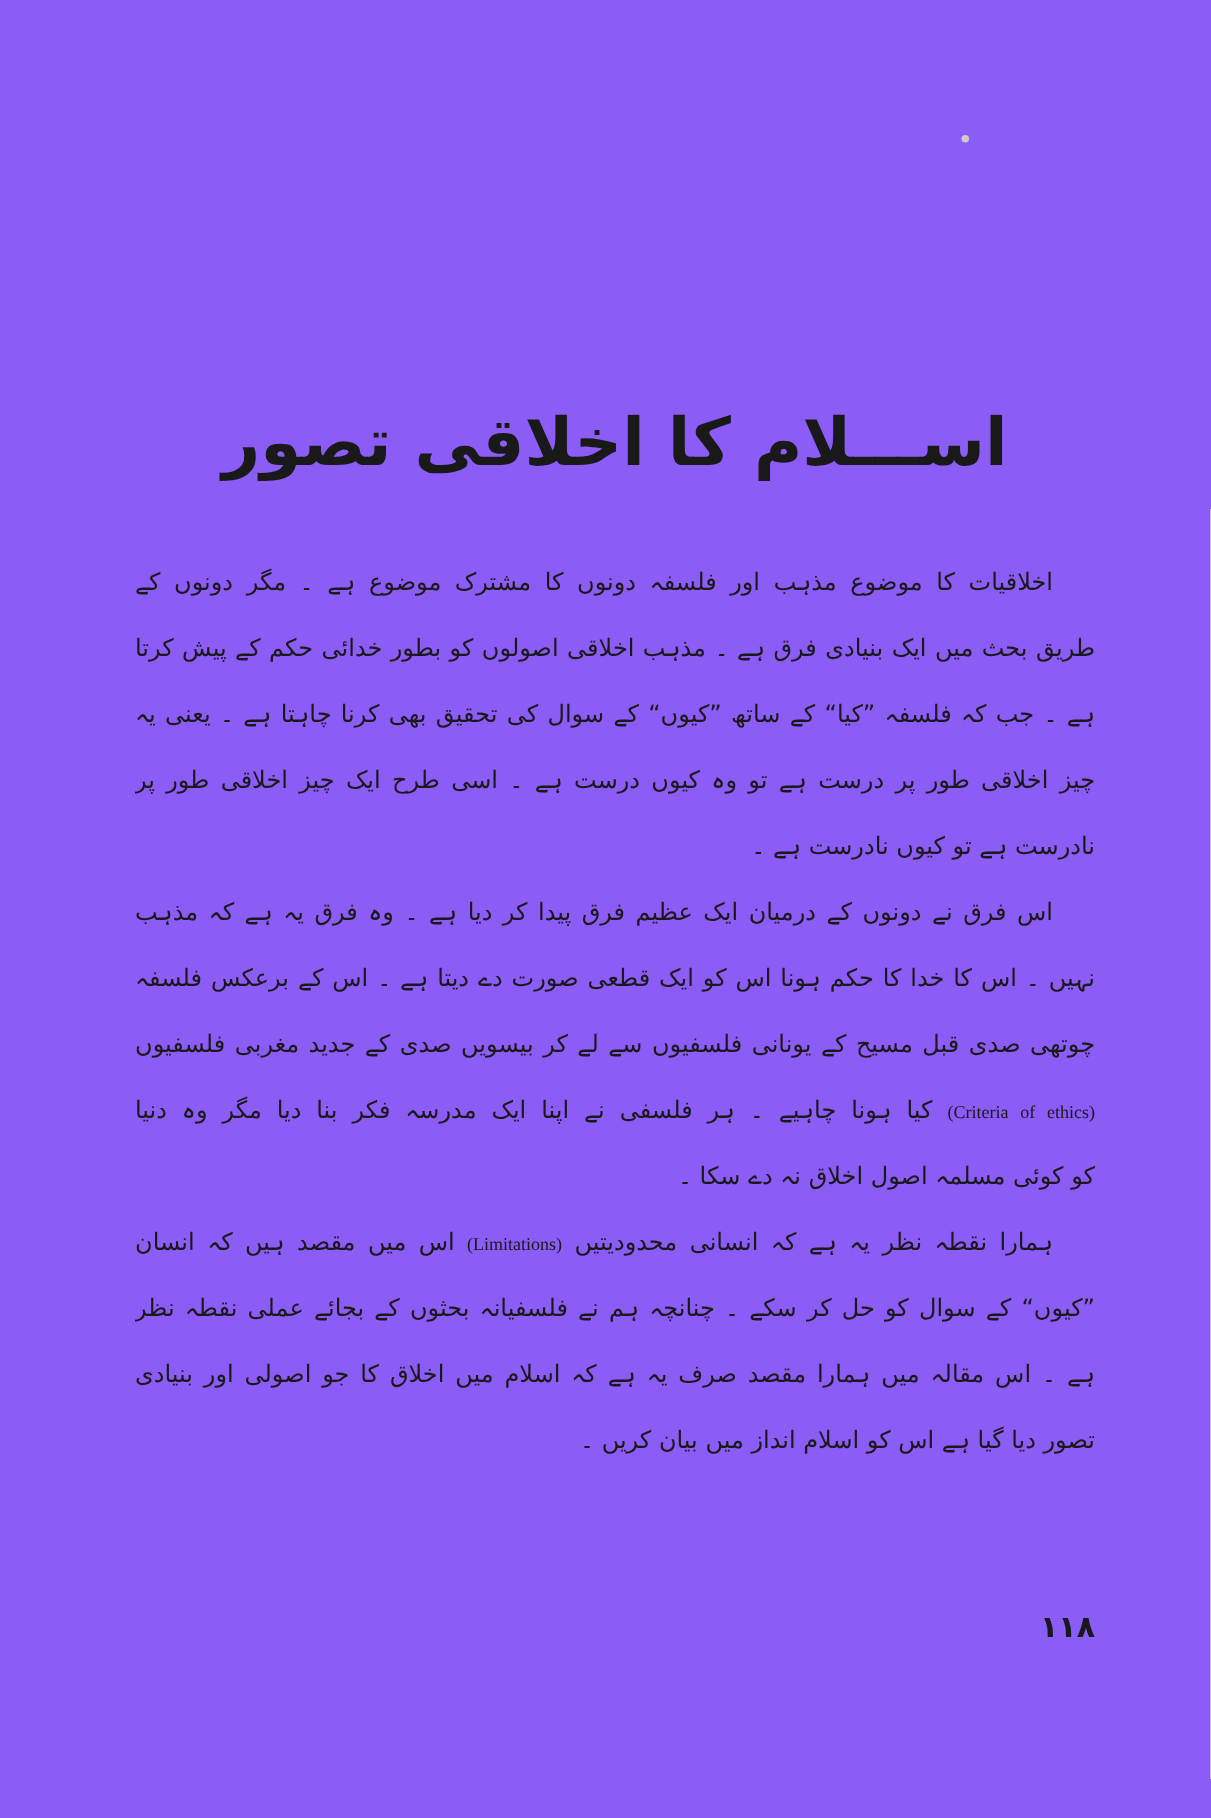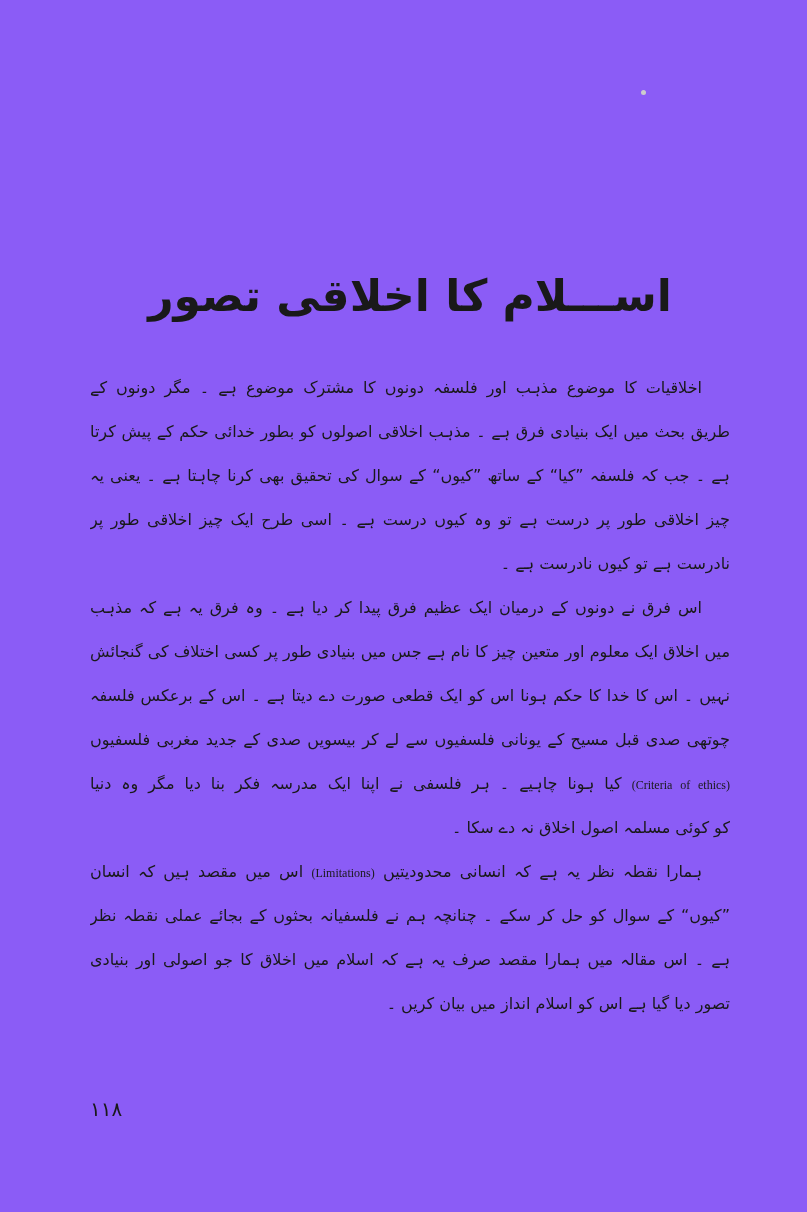--- a/index.html
+++ b/index.html
@@ -55,27 +55,27 @@
     text-align-last: right;
   }
   .en {
     direction: ltr;
     unicode-bidi: embed;
     font-family: "Liberation Serif", serif;
     font-size: 12px;
   }
   .page-number {
     position: absolute;
-    top: 1097px;
+    top: 1072px;
     left: 90px;
     right: 77px;
-    text-align: left;
+    text-align: right;
     direction: rtl;
     font-size: 20px;
-    font-weight: normal;
+    font-weight: bold;
     letter-spacing: 2px;
   }
   .scan-speck {
     position: absolute;
     left: 641px;
     top: 90px;
     width: 5px;
     height: 5px;
     border-radius: 50%;
     background: #cccccc;
@@ -95,21 +95,20 @@
     <div class="paragraph">
       <div class="line indent"><span>اخلاقیات کا موضوع مذہب اور فلسفہ دونوں کا مشترک موضوع ہے ۔ مگر دونوں کے</span></div>
       <div class="line"><span>طریق بحث میں ایک بنیادی فرق ہے ۔ مذہب اخلاقی اصولوں کو بطور خدائی حکم کے پیش کرتا</span></div>
       <div class="line"><span>ہے ۔ جب کہ فلسفہ ”کیا“ کے ساتھ ”کیوں“ کے سوال کی تحقیق بھی کرنا چاہتا ہے ۔ یعنی یہ کہ ایک</span></div>
       <div class="line"><span>چیز اخلاقی طور پر درست ہے تو وہ کیوں درست ہے ۔ اسی طرح ایک چیز اخلاقی طور پر</span></div>
       <div class="line last"><span>نادرست ہے تو کیوں نادرست ہے ۔</span></div>
     </div>
 
     <div class="paragraph">
       <div class="line indent"><span>اس فرق نے دونوں کے درمیان ایک عظیم فرق پیدا کر دیا ہے ۔ وہ فرق یہ ہے کہ مذہب</span></div>
-      <div class="line"><span>میں اخلاق ایک معلوم اور متعین چیز کا نام ہے جس میں بنیادی طور پر کسی اختلاف کی گنجائش</span></div>
       <div class="line"><span>نہیں ۔ اس کا خدا کا حکم ہونا اس کو ایک قطعی صورت دے دیتا ہے ۔ اس کے برعکس فلسفہ میں</span></div>
       <div class="line"><span>چوتھی صدی قبل مسیح کے یونانی فلسفیوں سے لے کر بیسویں صدی کے جدید مغربی فلسفیوں تک</span></div>
       <div class="line">
         <span class="en" dir="ltr">(Criteria of ethics)</span>
         <span>کیا ہونا چاہیے ۔ ہر فلسفی نے اپنا ایک مدرسہ فکر بنا دیا مگر وہ دنیا</span>
       </div>
       <div class="line last"><span>کو کوئی مسلمہ اصول اخلاق نہ دے سکا ۔</span></div>
     </div>
 
     <div class="paragraph">

